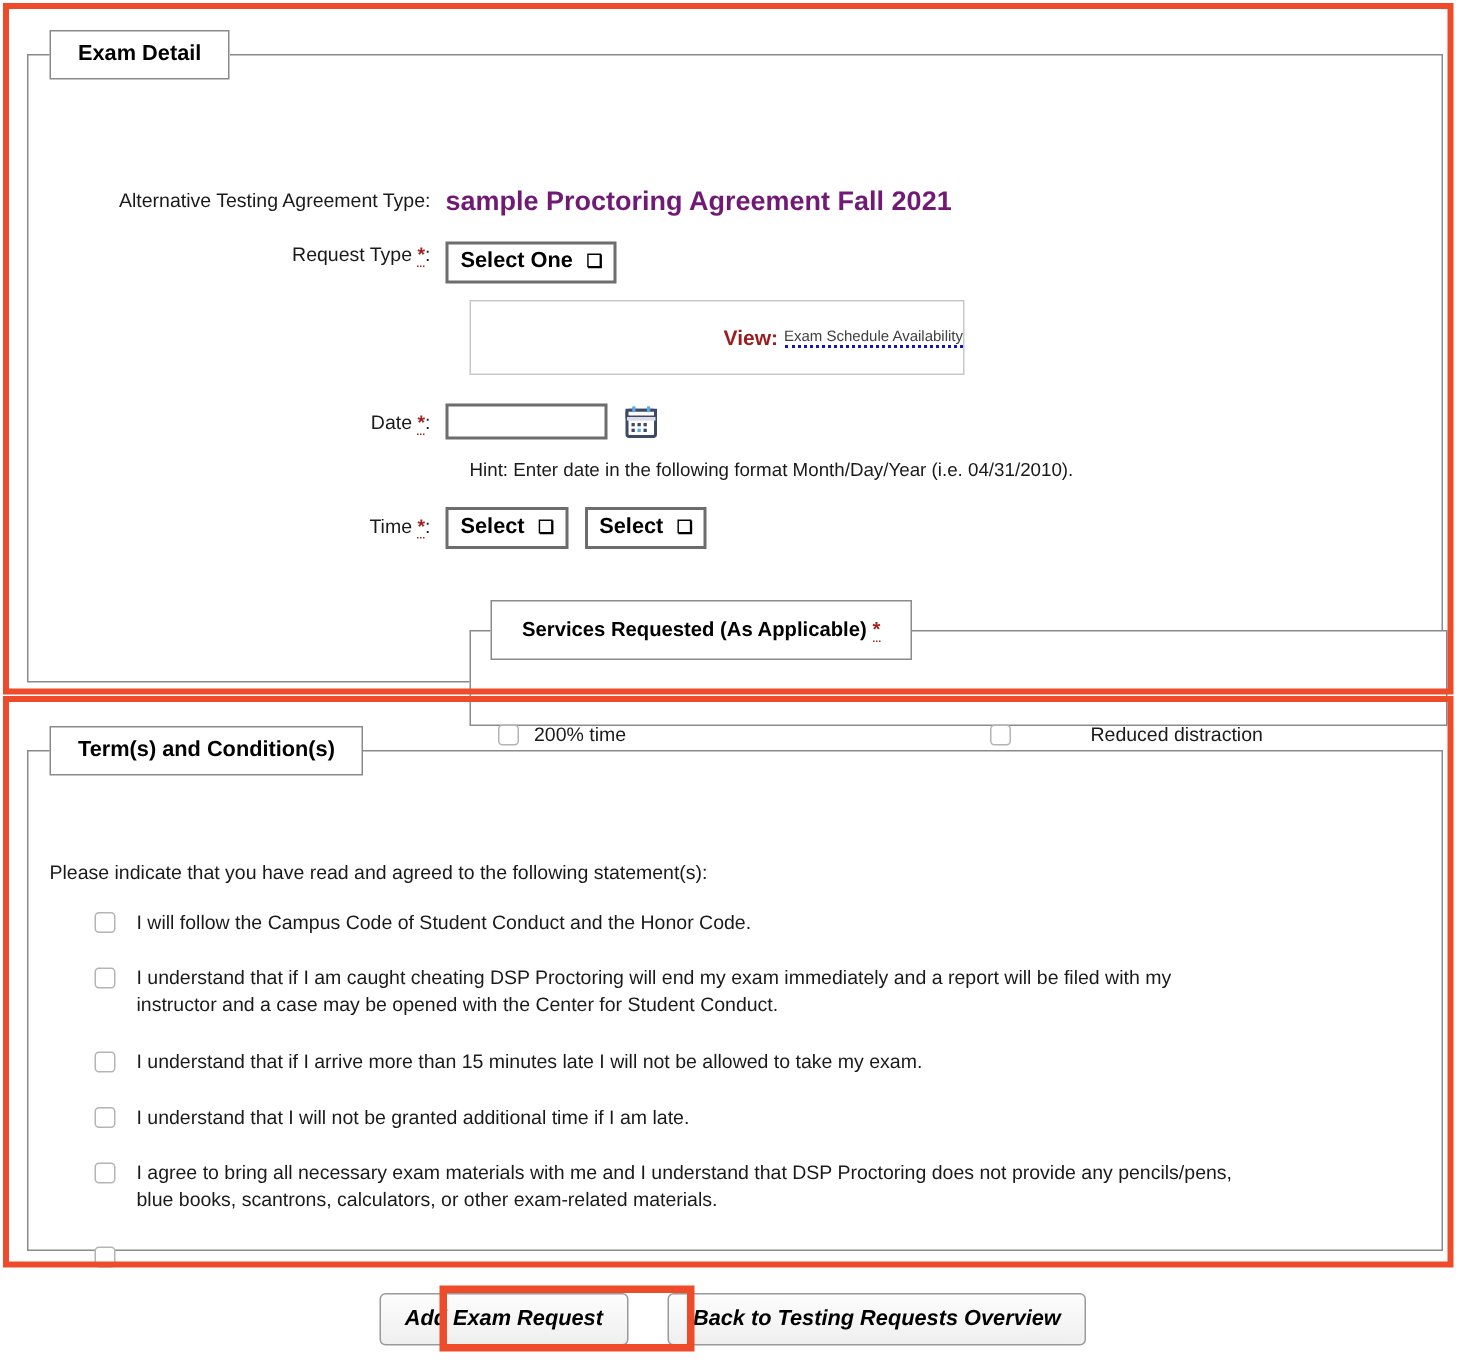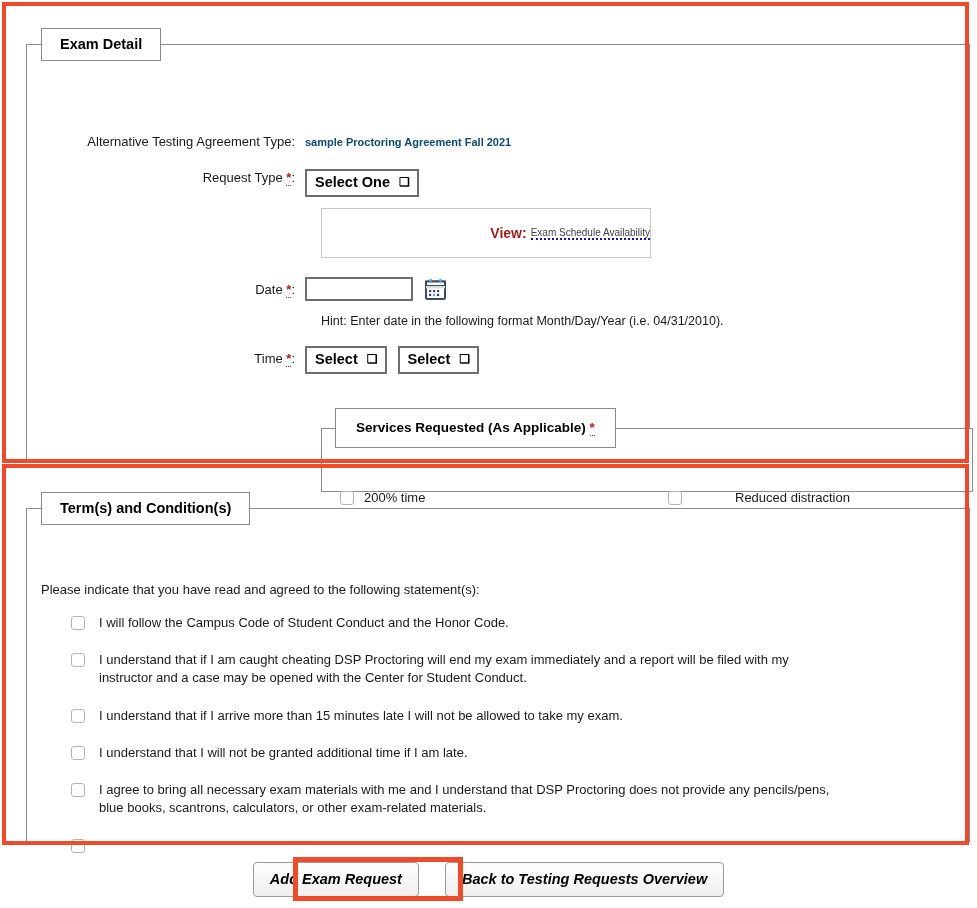--- a/index.html
+++ b/index.html
@@ -24,21 +24,21 @@
     z-index: 50;
   }
   #hl-exam      { left: 2px;  top: 2px;   width: 967px; height: 461px; }
   #hl-terms     { left: 2px;  top: 464px; width: 967px; height: 381px; }
   #hl-addbtn    { left: 293px;top: 857px; width: 170px; height: 44px;  border-width: 5px; }
 
   
   fieldset.panel {
     position: absolute;
     border: 1px solid #8a8a8a;
-    margin: 12px;
+    margin: 4px;
     padding: 0;
     background: #fff;
   }
   fieldset.panel > legend {
     margin-left: 14px;
     padding: 0;
     border: 1px solid #8a8a8a;
     background: #fff;
   }
   fieldset.panel > legend .legend-inner {
@@ -68,22 +68,22 @@
   }
   .req {
     color: #a32020;
     font-weight: bold;
     border-bottom: 1px dotted #a32020;
     text-decoration: none;
     cursor: help;
   }
   .val-bold {
     font-weight: bold;
-    font-size: 11px;
-    color: #0c4a6e;
+    font-size: 18px;
+    color: #701a75;
     line-height: 18px;
     white-space: nowrap;
   }
 
   
   #row-agreement { left: 28px; top: 72px; }
   #row-reqtype   { left: 28px; top: 108px; }
   #row-date      { left: 28px; top: 216px; justify-content: flex-end; }
   #row-time      { left: 28px; top: 285px; }
 

